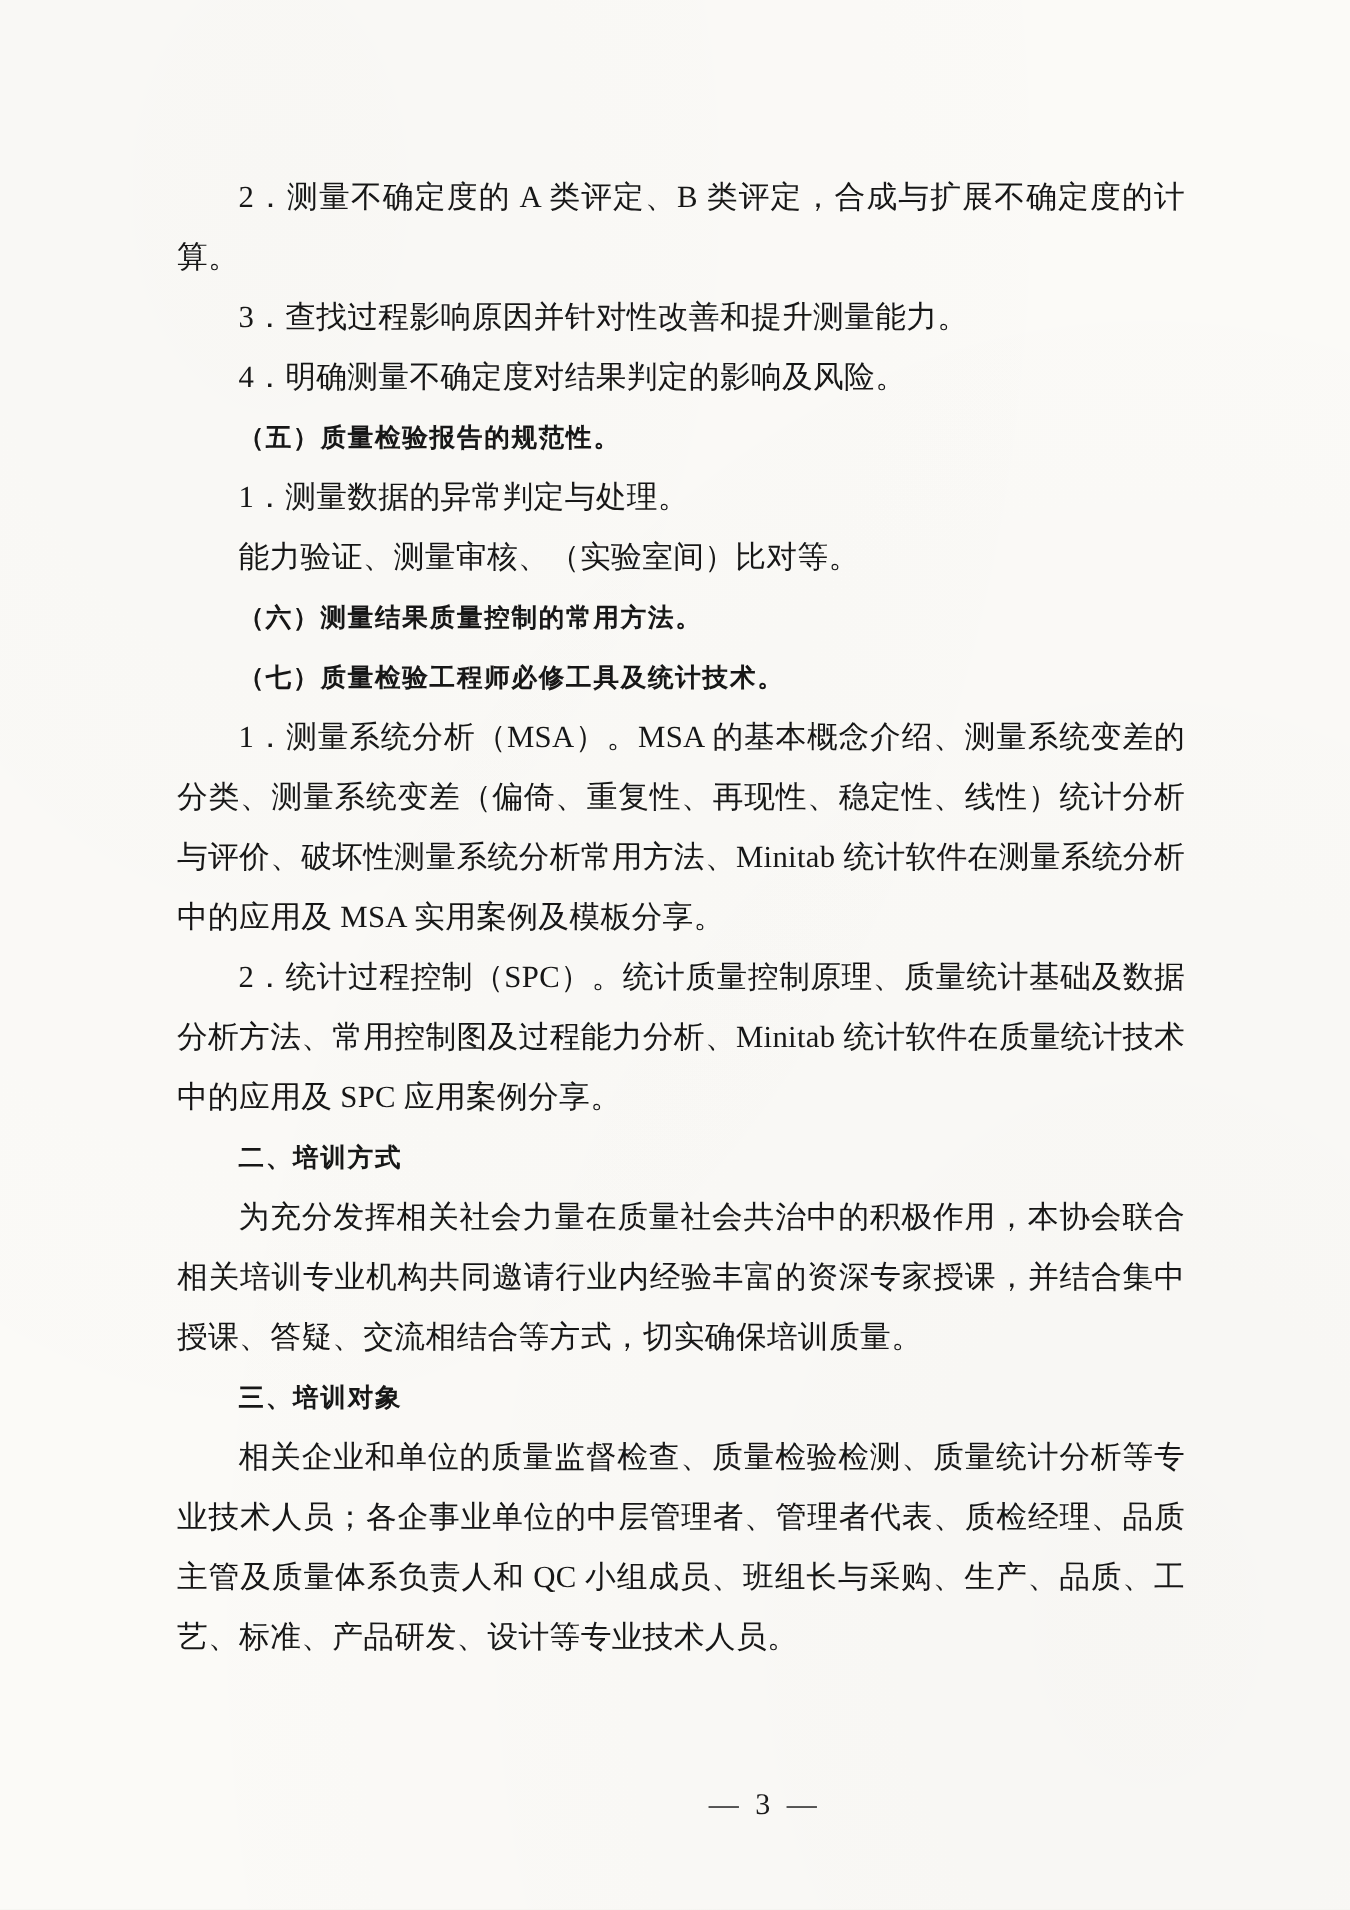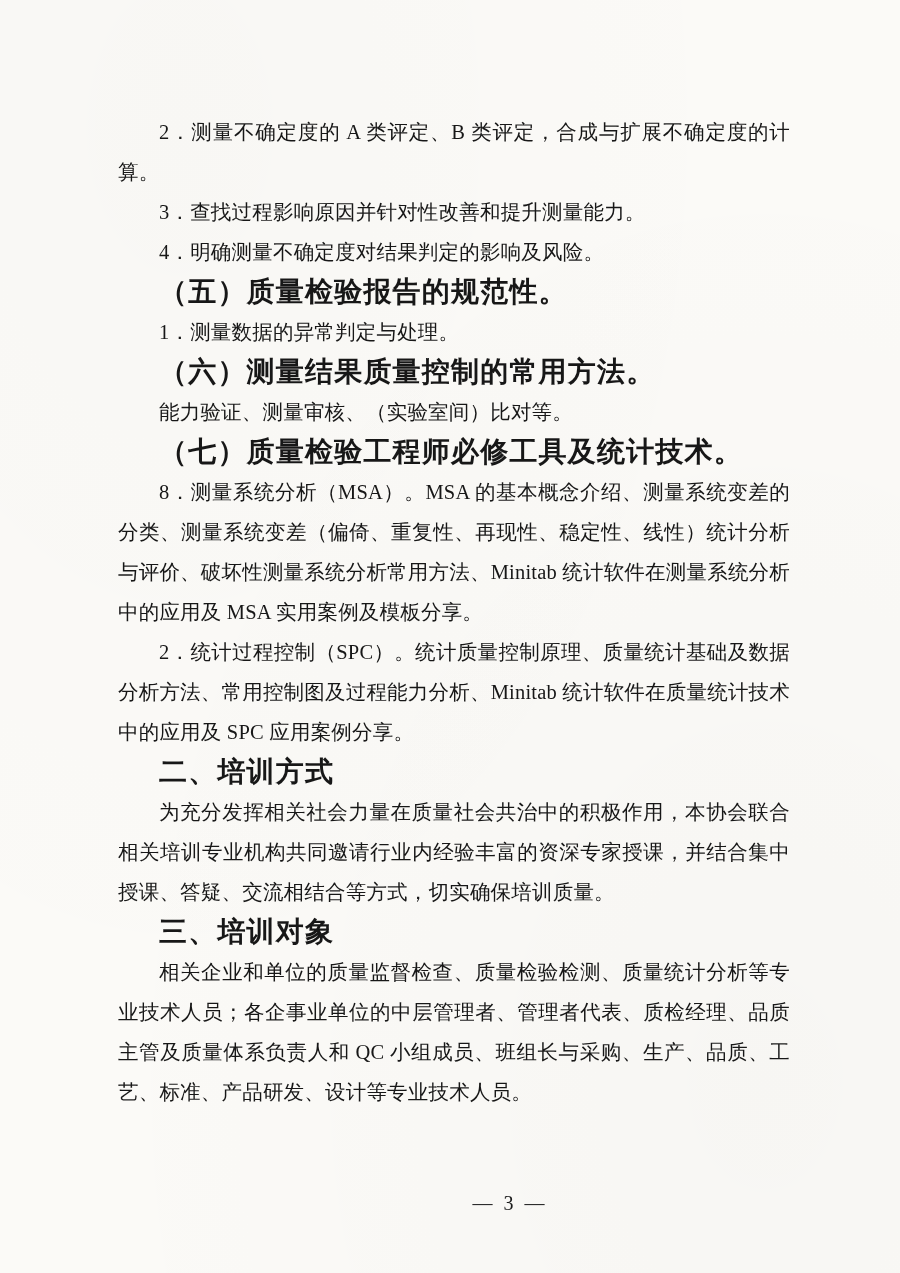--- a/index.html
+++ b/index.html
@@ -36,21 +36,21 @@
     text-justify: inter-ideograph;
     letter-spacing: 0.2px;
   }
   p.indent {
     text-indent: 41px;
   }
   p.heading {
     font-weight: bold;
     text-indent: 41px;
     letter-spacing: 1.2px;
-    font-size: 28px;
+    font-size: 17px;
   }
   .pagenum {
     position: absolute;
     left: 0;
     right: 0;
     bottom: 58px;
     text-align: center;
     font-family: "Liberation Serif", "DejaVu Serif", serif;
     font-size: 20px;
     color: #1b1b1b;
@@ -69,27 +69,27 @@
 
     <p class="para indent">3．查找过程影响原因并针对性改善和提升测量能力。</p>
 
     <p class="para indent">4．明确测量不确定度对结果判定的影响及风险。</p>
 
     <p class="para heading">（五）质量检验报告的规范性。</p>
 
     <p class="para indent">1．测量数据的异常判定与处理。</p>
 
 
+    <p class="para indent">能力验证、测量审核、（实验室间）比对等。</p>
+
     <p class="para heading">（六）测量结果质量控制的常用方法。</p>
-
-    <p class="para indent">能力验证、测量审核、（实验室间）比对等。</p>
 
     <p class="para heading">（七）质量检验工程师必修工具及统计技术。</p>
 
-    <p class="para indent">8．测量系统分析（MSA）。MSA 的基本概念介绍、测量系统变差的分类、测量系统变差（偏倚、重复性、再现性、稳定性、线性）统计分析与评价、破坏性测量系统分析常用方法、Minitab 统计软件在测量系统分析中的应用及 MSA 实用案例及模板分享。</p>
+    <p class="para indent">1．测量系统分析（MSA）。MSA 的基本概念介绍、测量系统变差的分类、测量系统变差（偏倚、重复性、再现性、稳定性、线性）统计分析与评价、破坏性测量系统分析常用方法、Minitab 统计软件在测量系统分析中的应用及 MSA 实用案例及模板分享。</p>
 
     <p class="para indent">2．统计过程控制（SPC）。统计质量控制原理、质量统计基础及数据分析方法、常用控制图及过程能力分析、Minitab 统计软件在质量统计技术中的应用及 SPC 应用案例分享。</p>
 
 
     <p class="para heading">二、培训方式</p>
 
     <p class="para indent">为充分发挥相关社会力量在质量社会共治中的积极作用，本协会联合相关培训专业机构共同邀请行业内经验丰富的资深专家授课，并结合集中授课、答疑、交流相结合等方式，切实确保培训质量。</p>
 
     <p class="para heading">三、培训对象</p>
 

